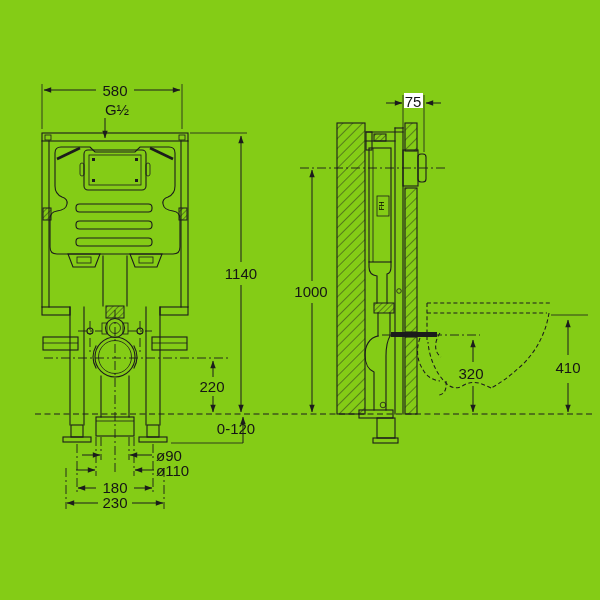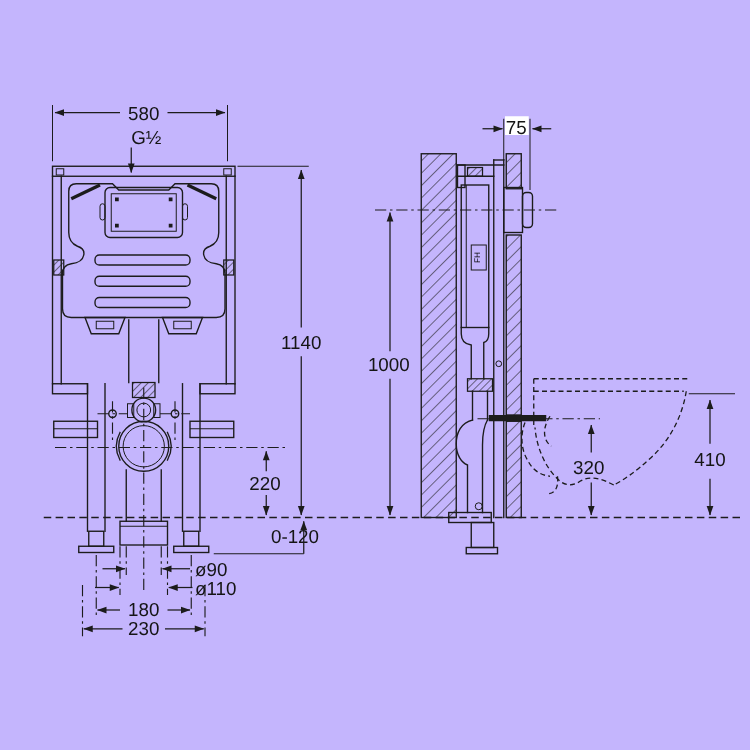--- a/index.html
+++ b/index.html
@@ -1,16 +1,16 @@
 <!DOCTYPE html>
 <html><head>
 <meta charset="utf-8">
 <style>
   html,body{margin:0;padding:0;background:#fff;}
-  .stage{width:600px;height:600px;background:#c4b5fd;position:relative;font-family:"Liberation Sans",sans-serif;}
+  .stage{width:600px;height:600px;background:#84cc16;position:relative;font-family:"Liberation Sans",sans-serif;}
   svg{display:block}
   .ln{fill:none;stroke:#1c1c1c;stroke-width:1.1;stroke-linecap:square}
   .thin{fill:none;stroke:#1c1c1c;stroke-width:0.8}
   .thk{fill:none;stroke:#1c1c1c;stroke-width:2.6}
   .dim{fill:none;stroke:#1c1c1c;stroke-width:1}
   .dd{fill:none;stroke:#1c1c1c;stroke-width:0.9;stroke-dasharray:9 3 2 3}
   .dsh{fill:none;stroke:#1c1c1c;stroke-width:1.15;stroke-dasharray:6 3.5}
   .bd{fill:none;stroke:#1c1c1c;stroke-width:1.05;stroke-dasharray:4 2.6}
   .hf{fill:url(#h1);stroke:#1c1c1c;stroke-width:1.1}
   .hf2{fill:url(#h2);stroke:#1c1c1c;stroke-width:1}

